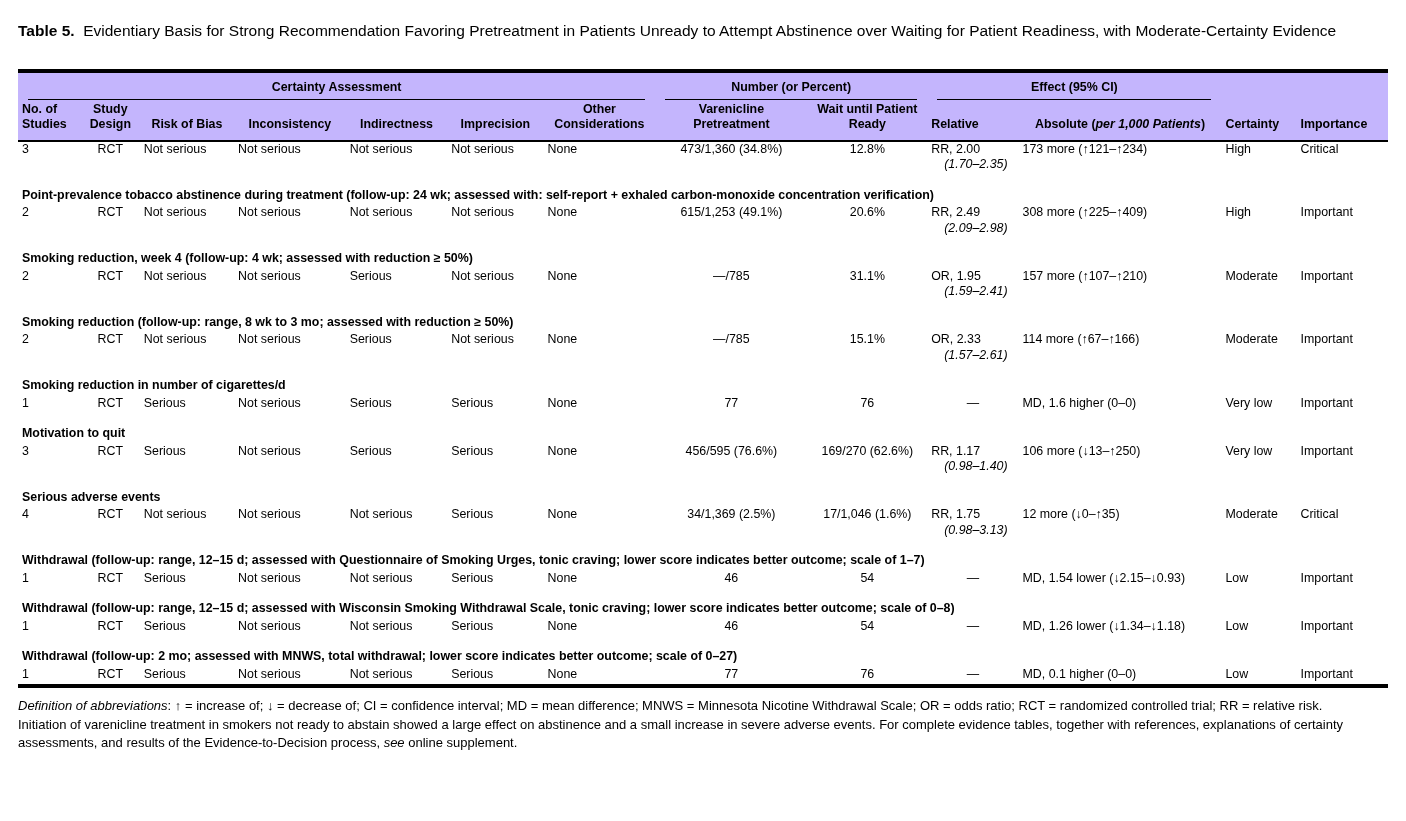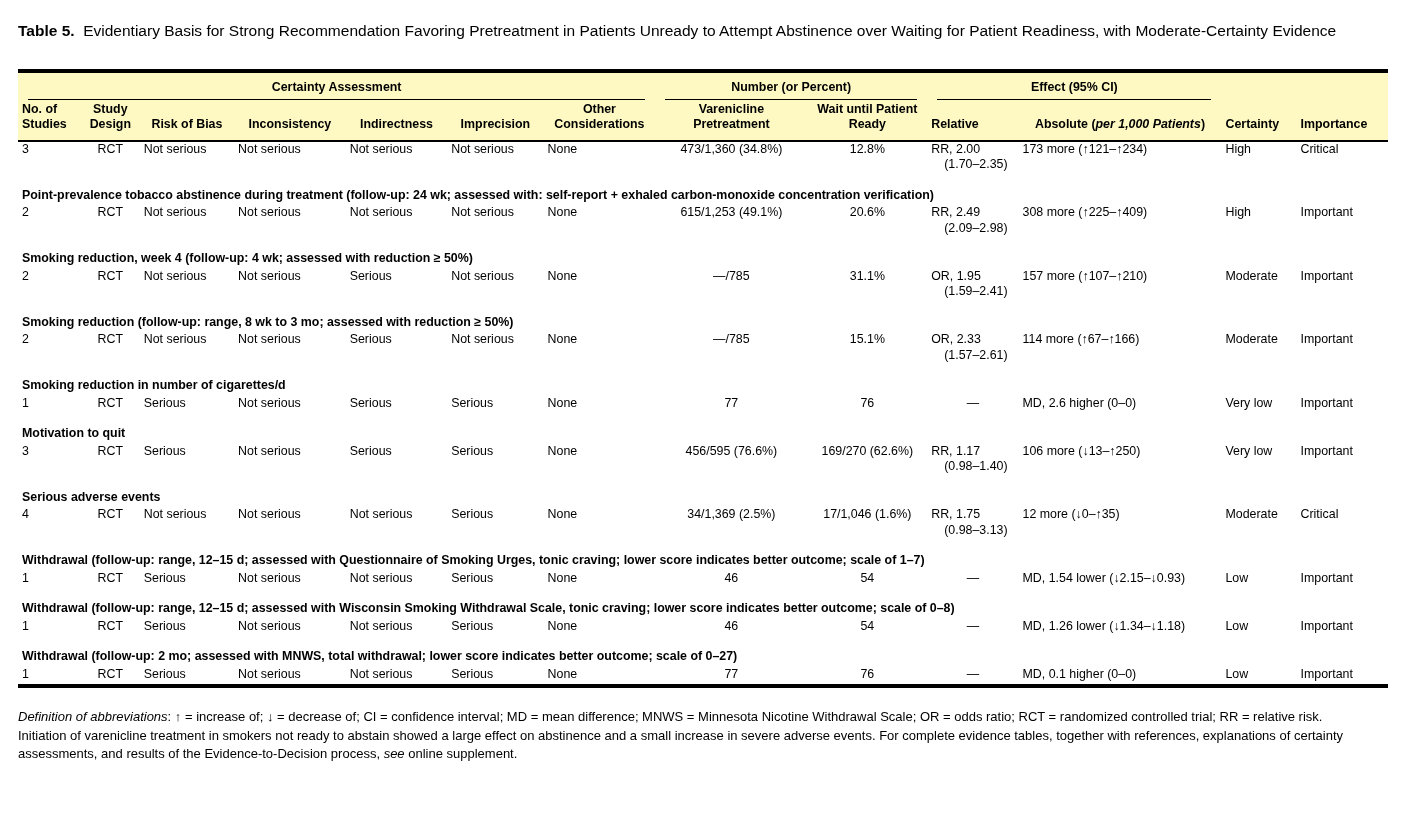--- a/index.html
+++ b/index.html
@@ -21,21 +21,21 @@
   }
   .title .tlabel { font-weight: bold; }
 
   table.evid {
     width: 1370px;
     border-collapse: collapse;
     table-layout: fixed;
     border-top: 4px solid #000;
     border-bottom: 4px solid #000;
   }
-  thead { background: #fef9c3; }
+  thead { background: #c4b5fd; }
   thead th {
     font-weight: bold;
     font-size: 12.4px;
     line-height: 1.22;
     padding: 2px 4px 8px 4px;
     vertical-align: bottom;
   }
   tr.group-row th { padding: 7px 0 0 0; vertical-align: bottom; }
   .grp {
     font-weight: bold;
@@ -55,26 +55,26 @@
   }
   tr.section-row td {
     font-weight: bold;
     padding-top: 13px;
     white-space: nowrap;
     overflow: visible;
   }
   tbody tr.section-row:first-child td { padding-top: 9px; }
   .al { text-align: left; }
   .ac { text-align: center; }
-  .ci { padding-left: 13px; }
+  .ci { padding-left: 13px; font-style: italic; }
   .rel-dash { text-align: center; }
 
   .notes {
     width: 1370px;
-    margin-top: 20px;
+    margin-top: 9px;
     font-size: 13px;
     line-height: 1.42;
   }
   .notes p { margin: 0; }
   .ital { font-style: italic; }
 </style>
 </head>
 <body>
 
 <div class="page">
@@ -222,21 +222,21 @@
     <td class="al">Not serious</td>
     <td class="al">Serious</td>
     <td class="al">Serious</td>
     <td class="al">None</td>
     <td class="ac">77</td>
     <td class="ac">76</td>
     <td class="al rel-cell rel-dash">
       <div>—</div>
       <div class="ci"></div>
     </td>
-    <td class="al">MD, 2.6 higher (0–0)</td>
+    <td class="al">MD, 1.6 higher (0–0)</td>
     <td class="al">Very low</td>
     <td class="al">Important</td>
   </tr>
 
   <tr class="section-row">
     <td colspan="13">Motivation to quit</td>
   </tr>
   <tr class="data-row">
     <td class="al">3</td>
     <td class="ac">RCT</td>

